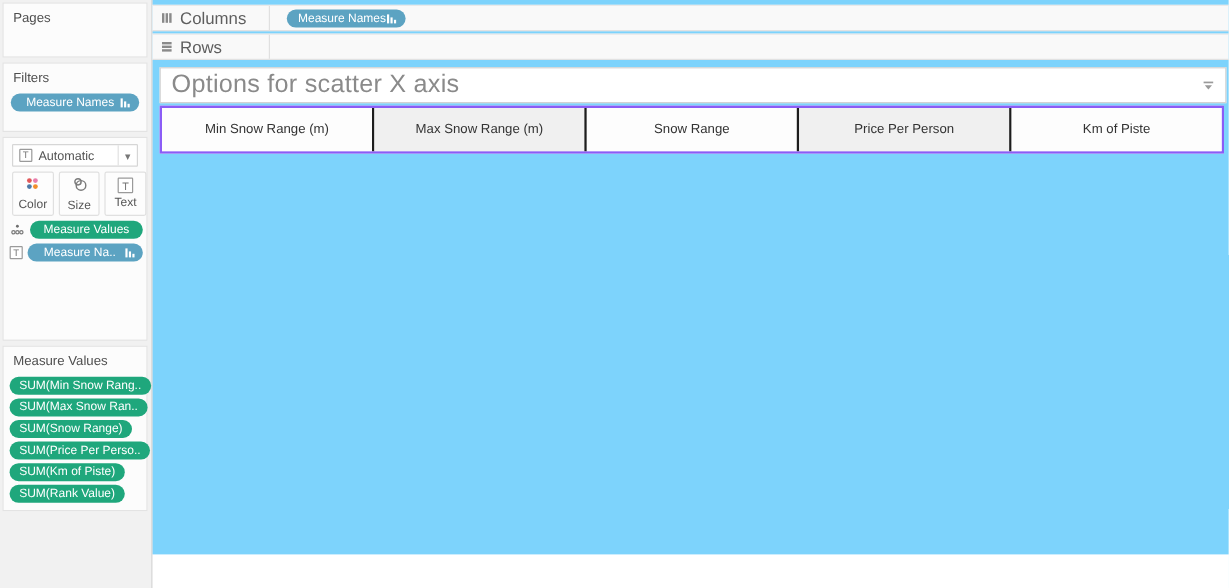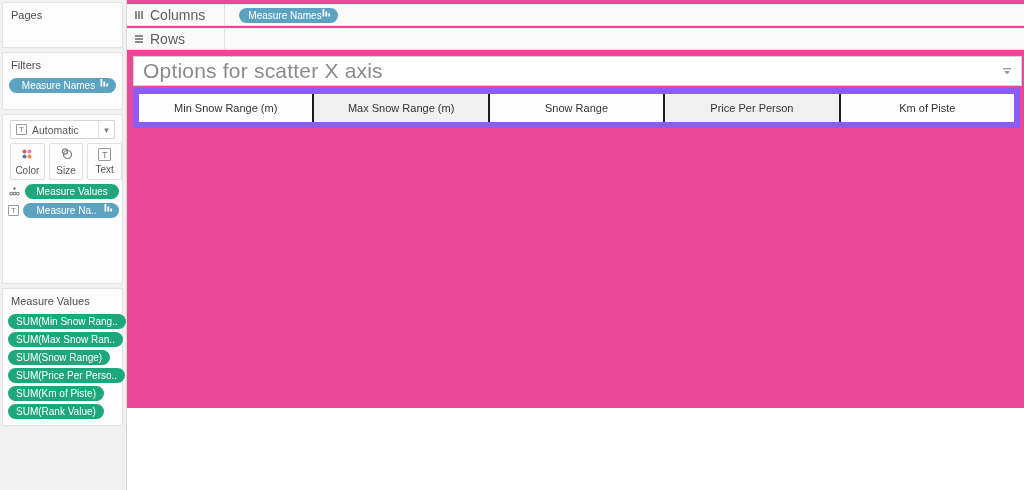--- a/index.html
+++ b/index.html
@@ -1,29 +1,29 @@
 <!DOCTYPE html>
 <html><head>
 <meta charset="utf-8">
 <style>
   * { box-sizing: border-box; margin: 0; padding: 0; }
   html,body { width:1024px; height:490px; background:#ffffff; font-family:"Liberation Sans", sans-serif; overflow:hidden; }
-  #app { position:relative; width:1024px; height:408px; background:#ec4899;text-decoration:underline; }
+  #app { position:relative; width:1024px; height:462px; background:#7dd3fc;text-decoration:underline; }
 
   
   .sidebar { position:absolute; left:0; top:0; width:127px; height:490px; background:#f1f1f1; border-right:1px solid #d8d8d8; }
   .card { position:absolute; left:2px; width:121px; background:#fcfcfc; border:1px solid #e3e3e3; }
   .card-title { font-size:11px; color:#4e4e4e; padding:6px 0 4px 8px; }
   #pages-card { top:2px; height:46px; }
   #filters-card { top:52px; height:58px; }
   #marks-card { top:114px; height:170px; }
   #mv-card { top:288px; height:138px; }
 
   
-  .pill { height:15px; border-radius:8px; display:flex; align-items:flex-start; color:#fff;
+  .pill { height:15px; border-radius:8px; display:flex; align-items:center; color:#fff;
           font-size:10px; white-space:nowrap; line-height:15px; }
   .pill-blue  { background:#5ca3c2; }
   .pill-green { background:#1fa77c; }
   .pill-label { flex:1; text-align:center; overflow:hidden; }
   #filters-pill { margin:3px 6px 0 6px; padding:0 7px 0 8px; }
   .sort-icon svg { display:block; }
 
   
   .marks-dropdown { margin:5px 7px 0 7px; height:19px; background:#fff; border:1px solid #d6d6d6; border-radius:1px;
                     display:flex; align-items:center; font-size:10.5px; color:#555; padding-left:5px; }
@@ -54,21 +54,21 @@
   #columns-pill { position:absolute; left:112px; top:3px; width:99px; padding:0 7px 0 9px; }
 
   
   .param-box { position:absolute; left:133px; top:56px; width:889px; height:30px; background:#fff;
                border:1px solid #d2d2d2; display:flex; align-items:center; justify-content:space-between;
                padding:0 8px 0 9px; }
   .param-title { font-size:21px; color:#8a8a8a; letter-spacing:0.2px; }
   .param-caret { width:12px; display:flex; flex-direction:column; align-items:center; gap:1px; }
 
   .header-table { position:absolute; left:133px; top:88px; width:887px; height:40px; display:flex;
-                  border:6px solid #8b5cf6; background:#fff; }
+                  border:2px solid #8b5cf6; background:#fff; }
   .hcell { flex:1; display:flex; align-items:center; justify-content:center; font-size:11px; color:#333;
            border-right:2px solid #1d1d1d; background:#fdfdfd; }
   .hcell:last-child { border-right:none; }
   .hcell:nth-child(even) { background:#f0f0f0; }
 
   
   .gray-stroke { stroke:#7b7b7b; fill:none; stroke-width:1.2; }
 </style>
 </head>
 <body>

